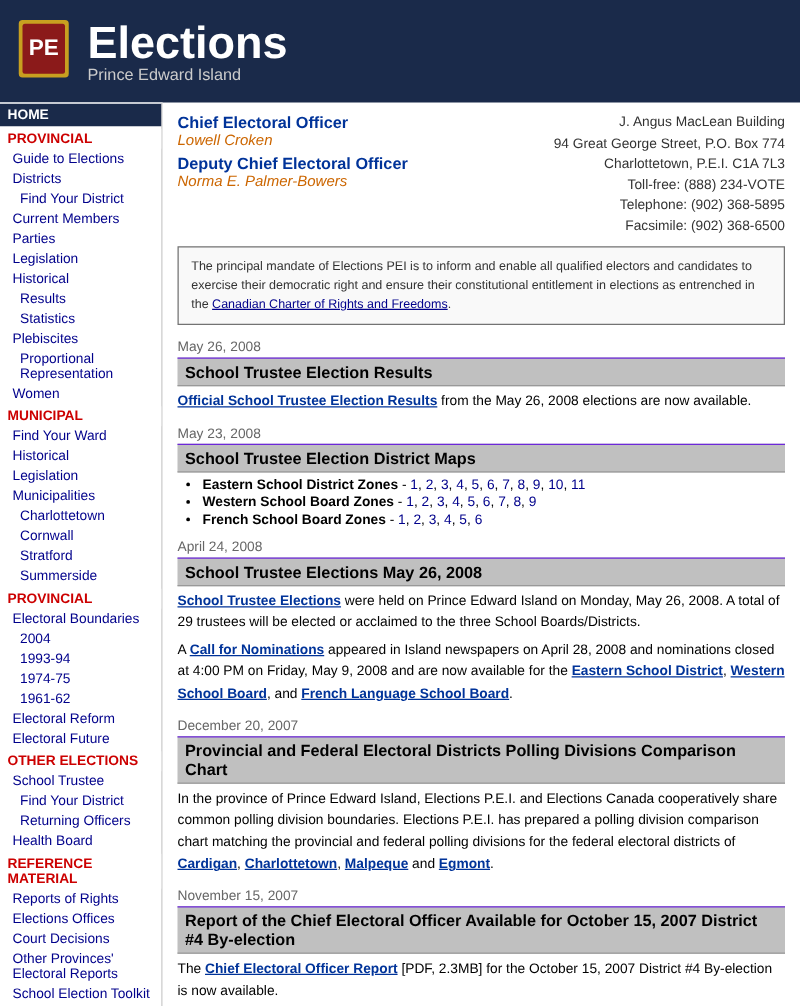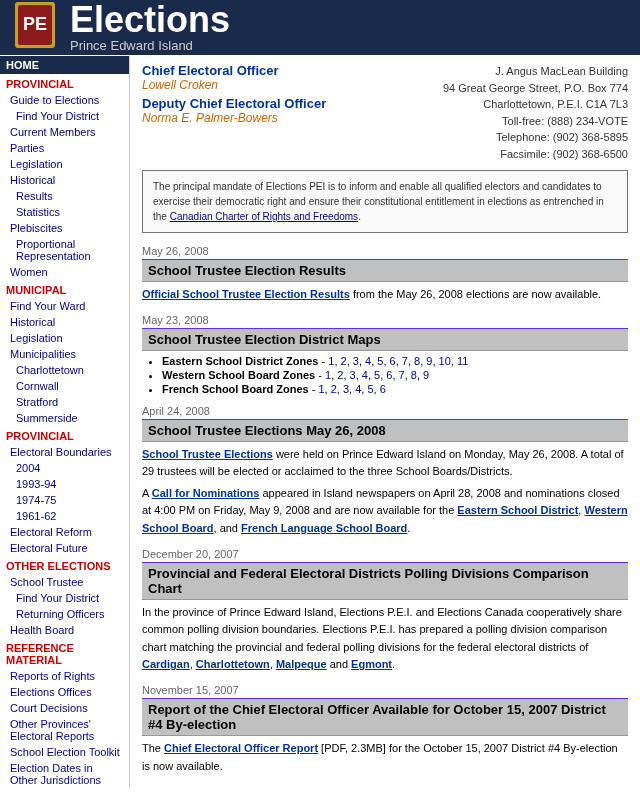--- a/index.html
+++ b/index.html
@@ -1,19 +1,19 @@
 <!DOCTYPE html>
 <html><head>
   <meta charset="utf-8">
   <style>
     * { margin: 0; padding: 0; box-sizing: border-box; }
     body { font-family: Arial, Helvetica, sans-serif; font-size: 12px; color: #000; background: #fff; width: 640px; }
 
     
-    #header { background: #1a2a4a; display: flex; align-items: center; padding: 8px 10px; height: 55px; }
+    #header { background: #1a2a4a; display: flex; align-items: center; padding: 8px 10px; height: 82px; }
     #header .logo-icon { width: 50px; height: 55px; margin-right: 10px; }
     #header .title-block { color: #fff; }
     #header .title-block .elections-text { font-size: 36px; font-weight: bold; color: #fff; line-height: 1; }
     #header .title-block .pei-text { font-size: 13px; color: #ccc; }
 
     
     #layout { display: flex; }
 
     
     #sidebar { width: 130px; min-width: 130px; background: #fff; border-right: 1px solid #ccc; padding: 0; font-size: 11px; }
@@ -66,20 +66,23 @@
 
 <div id="layout">
 
   <div id="sidebar">
 
     <div class="sidebar-section-header">HOME</div>
 
     <div class="sidebar-section-header" style="color:#cc0000; background:#fff; padding:2px 6px; font-size:11px; font-weight:bold; border:none; margin-top:2px;">PROVINCIAL</div>
     <div class="sidebar-item">
         <a href="#">Guide to Elections</a>
+      </div>
+    <div class="sidebar-item">
+        <a href="#">Districts</a>
       </div>
     <div class="sidebar-subitem">
         <a href="#">Find Your District</a>
       </div>
     <div class="sidebar-item">
         <a href="#">Current Members</a>
       </div>
     <div class="sidebar-item">
         <a href="#">Parties</a>
       </div>

